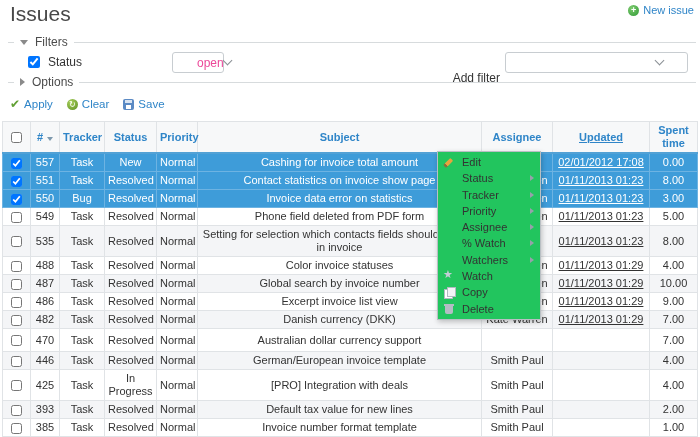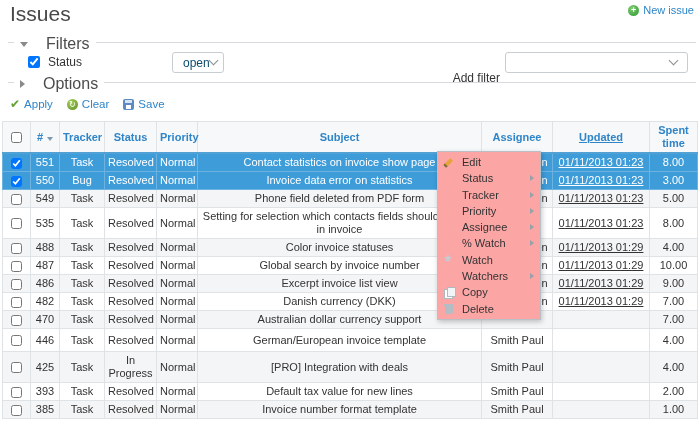--- a/index.html
+++ b/index.html
@@ -11,31 +11,31 @@
   
   .page-title { position:absolute; left:10px; top:2px; font-size:21px; font-weight:500; color:#484848; }
   .new-issue { position:absolute; right:6px; top:4px; display:flex; align-items:center; gap:4px;
     font-size:11px; color:#2f85c8; text-decoration:none; cursor:pointer; }
   .plus-ic { width:11px; height:11px; border-radius:50%;
     background:radial-gradient(circle at 35% 30%, #7ecb6f, #2f9a35);
     color:#fff; font-size:9px; font-weight:bold; line-height:11px; text-align:center; display:inline-block; }
   
   .fieldset { position:absolute; left:8px; width:688px; border-top:1px solid #d7dbdd; }
   .fieldset .legend { position:absolute; top:-8px; left:6px; background:#fff; padding:0 6px;
-    font-size:16px; color:#4c4c4c; display:flex; align-items:center; gap:18px; cursor:pointer; }
+    font-size:12px; color:#4c4c4c; display:flex; align-items:center; gap:7px; cursor:pointer; }
   .tri-down { width:0; height:0; border-left:4px solid transparent; border-right:4px solid transparent; border-top:5px solid #8a8a8a; }
   .tri-right { width:0; height:0; border-top:4px solid transparent; border-bottom:4px solid transparent; border-left:5px solid #8a8a8a; }
   .filters { top:42px; }
   .options { top:82px; }
   .filter-row { position:relative; height:36px; }
   .filter-row input[type=checkbox] { position:absolute; left:20px; top:13px; width:12px; height:12px; }
   .flabel { position:absolute; left:40px; top:12px; font-size:12px; color:#333; }
   .select-box { position:absolute; top:9px; height:21px; background:#fff; border:1px solid #c8cdd1;
     border-radius:3px; display:flex; align-items:center; justify-content:space-between;
-    padding:0 10px; font-size:12px; color:#0c4a6e; cursor:pointer; }
+    padding:0 24px; font-size:12px; color:#ec4899; cursor:pointer; }
   .status-select { left:164px; width:52px; }
   .addfilter-label { position:absolute; right:196px; top:28px; font-size:12px; color:#333; }
   .addfilter-select { right:8px; width:183px; }
   .chev { width:7px; height:7px; border-right:1.6px solid #8a8f94; border-bottom:1.6px solid #8a8f94;
     transform:rotate(45deg); margin-top:-4px; flex:none; }
   
   .toolbar { position:absolute; left:10px; top:98px; display:flex; align-items:center; gap:14px; }
   .toolbar a { display:flex; align-items:center; gap:4px; font-size:11.5px; color:#2f85c8; text-decoration:none; cursor:pointer; }
   .check-ic { color:#61a034; font-size:12px; font-weight:bold; font-family:"DejaVu Sans",sans-serif; line-height:12px; }
   .reload-ic { width:11px; height:11px; border-radius:50%;
@@ -56,21 +56,21 @@
   table.list tbody tr:nth-child(n+11) td { height:18px; }
   .cb-col { width:28px; } .col-id { width:29px; } .col-tracker { width:45px; }
   .col-status { width:52px; } .col-priority { width:41px; }
   .col-assignee { width:71px; } .col-updated { width:97px;text-decoration:underline; } .col-spent { width:48px; }
   td.col-subject { text-align:left; padding-left:5px; }
   td.col-spent { text-align:right; padding-right:18px; }
   table.list input[type=checkbox] { width:11px; height:11px; vertical-align:middle; }
   .sort-desc { display:inline-block; width:0; height:0; margin-left:4px;
     border-left:3.5px solid transparent; border-right:3.5px solid transparent; border-top:4.5px solid #7d98ad; }
   
-  .context-menu { position:absolute; left:437px; top:151px; width:104px; background:#fca5a5;
+  .context-menu { position:absolute; left:437px; top:151px; width:104px; background:#22c55e;
     border:1px solid #b9bfc4; box-shadow:1px 2px 5px rgba(0,0,0,.22); z-index:10; padding:2px 0; }
   .context-menu ul, .submenu ul { list-style:none; }
   .context-menu li { position:relative; height:16.3px; line-height:16.3px; padding-left:24px;
     font-size:11px; color:#333; cursor:pointer; white-space:nowrap; }
   .context-menu li.hovered { background:#eef2f6; }
   .mi { position:absolute; left:5px; top:2px; width:12px; height:12px; }
   .submenu-arrow { position:absolute; right:6px; top:5px; width:0; height:0;
     border-top:3.5px solid transparent; border-bottom:3.5px solid transparent; border-left:4.5px solid #97a1aa; }
   
   .edit-icon::before { content:""; position:absolute; left:0; top:5px; width:10px; height:3.5px;
@@ -154,20 +154,31 @@
           <th class="col-priority"><span>Priority</span></th>
           <th class="col-subject"><span>Subject</span></th>
           <th class="col-assignee"><span>Assignee</span></th>
           <th class="col-updated"><span>Updated</span></th>
           <th class="col-spent"><span>Spent time</span></th>
         </tr>
     </thead>
     <tbody>
         <tr class="issue-row selected">
           <td class="cb-col"><input type="checkbox" checked="" style=""></td>
+          <td class="col-id">557</td>
+          <td class="col-tracker">Task</td>
+          <td class="col-status">New</td>
+          <td class="col-priority">Normal</td>
+          <td class="col-subject">Cashing for invoice total amount</td>
+          <td class="col-assignee"></td>
+          <td class="col-updated">02/01/2012 17:08</td>
+          <td class="col-spent">0.00</td>
+        </tr>
+        <tr class="issue-row selected">
+          <td class="cb-col"><input type="checkbox" checked="" style=""></td>
           <td class="col-id">551</td>
           <td class="col-tracker">Task</td>
           <td class="col-status">Resolved</td>
           <td class="col-priority">Normal</td>
           <td class="col-subject">Contact statistics on invoice show page</td>
           <td class="col-assignee">Kate Warren</td>
           <td class="col-updated">01/11/2013 01:23</td>
           <td class="col-spent">8.00</td>
         </tr>
         <tr class="issue-row selected">
@@ -306,21 +317,21 @@
   </table>
 
   <div class="context-menu">
     <ul>
         <li><span class="mi edit-icon"></span><span>Edit</span></li>
         <li><span>Status</span><span class="submenu-arrow"></span></li>
         <li><span>Tracker</span><span class="submenu-arrow"></span></li>
         <li><span>Priority</span><span class="submenu-arrow"></span></li>
         <li><span>Assignee</span><span class="submenu-arrow"></span></li>
         <li><span>% Watch</span><span class="submenu-arrow"></span></li>
+        <li><span>Watchers</span><span class="submenu-arrow"></span></li>
         <li><span class="mi star-icon"></span><span>Watch</span></li>
-        <li><span>Watchers</span><span class="submenu-arrow"></span></li>
         <li><span class="mi copy-icon"></span><span>Copy</span></li>
         <li><span class="mi delete-icon"></span><span>Delete</span></li>
       </ul>
   </div>
 
 
 </div>
 
 </body></html>

